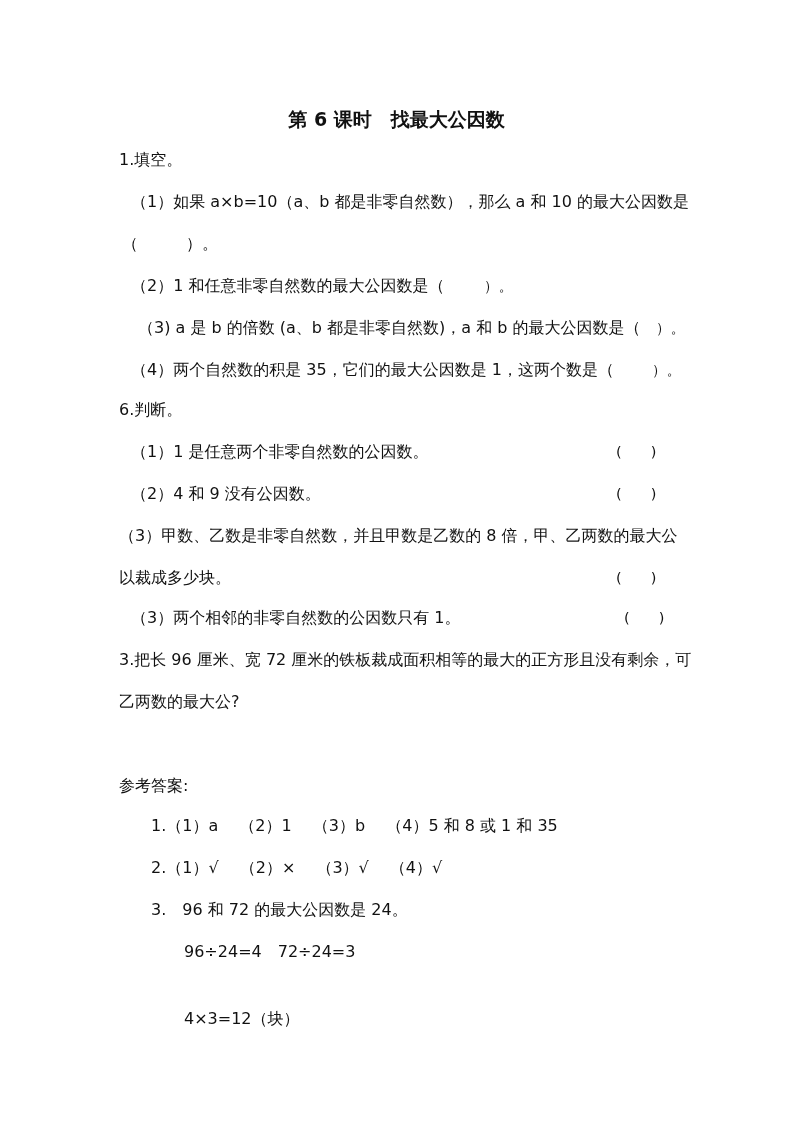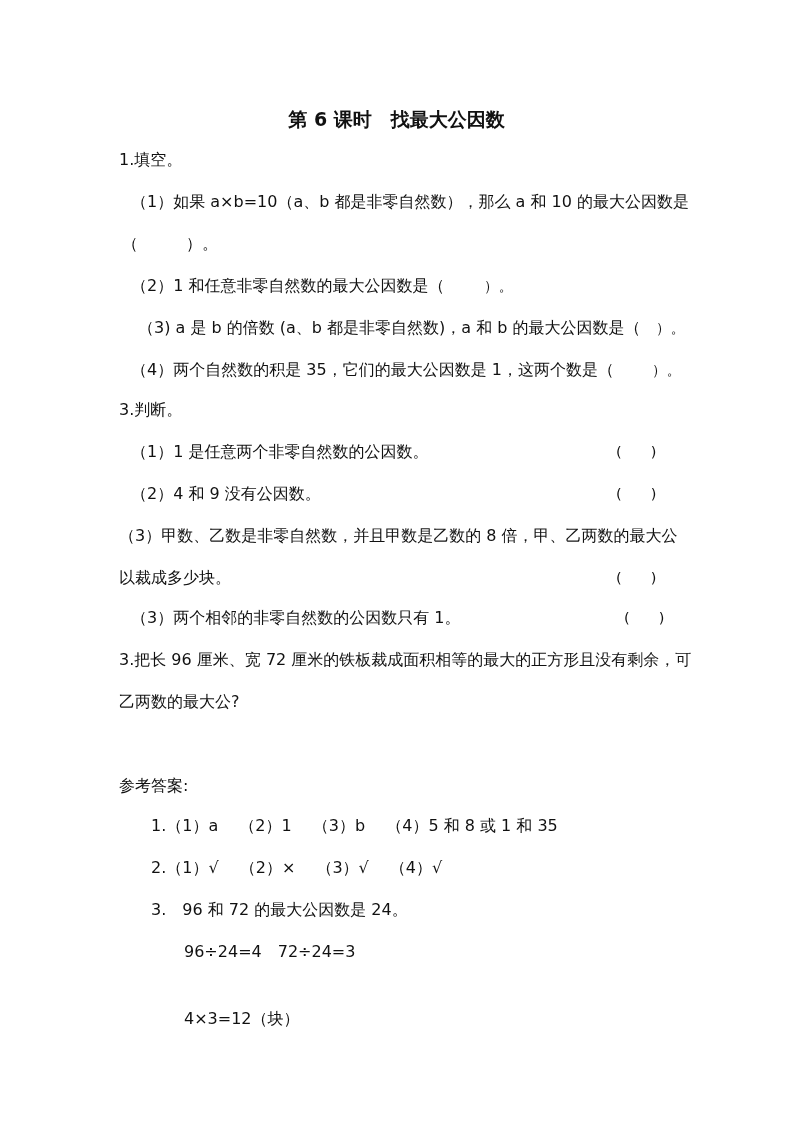--- a/index.html
+++ b/index.html
@@ -30,21 +30,21 @@
 
 <div class="line" style="left:131px; top:276px;">（2）1 和任意非零自然数的最大公因数是（</div>
 <div class="paren-box" style="left:484px; top:276px;">）。</div>
 
 <div class="line" style="left:126px; top:318px;margin-left:12px;">（3) a 是 b 的倍数 (a、b 都是非零自然数)，a 和 b 的最大公因数是（</div>
 <div class="paren-box" style="left:656px; top:318px;">）。</div>
 
 <div class="line" style="left:131px; top:360px;">（4）两个自然数的积是 35，它们的最大公因数是 1，这两个数是（</div>
 <div class="paren-box" style="left:652px; top:360px;">）。</div>
 
-<div class="line" style="left:119px; top:400px;">3.判断。</div>
+<div class="line" style="left:119px; top:400px;">6.判断。</div>
 
 <div class="line" style="left:131px; top:442px;">（1）1 是任意两个非零自然数的公因数。</div>
 <div class="paren-box" style="left:616px; top:442px;">(　　)</div>
 
 <div class="line" style="left:131px; top:484px;">（2）4 和 9 没有公因数。</div>
 <div class="paren-box" style="left:616px; top:484px;">(　　)</div>
 
 <div class="line" style="left:119px; top:526px;">（3）甲数、乙数是非零自然数，并且甲数是乙数的 8 倍，甲、乙两数的最大公</div>
 <div class="line" style="left:119px; top:568px;">以裁成多少块。</div>
 <div class="paren-box" style="left:616px; top:568px;">(　　)</div>

